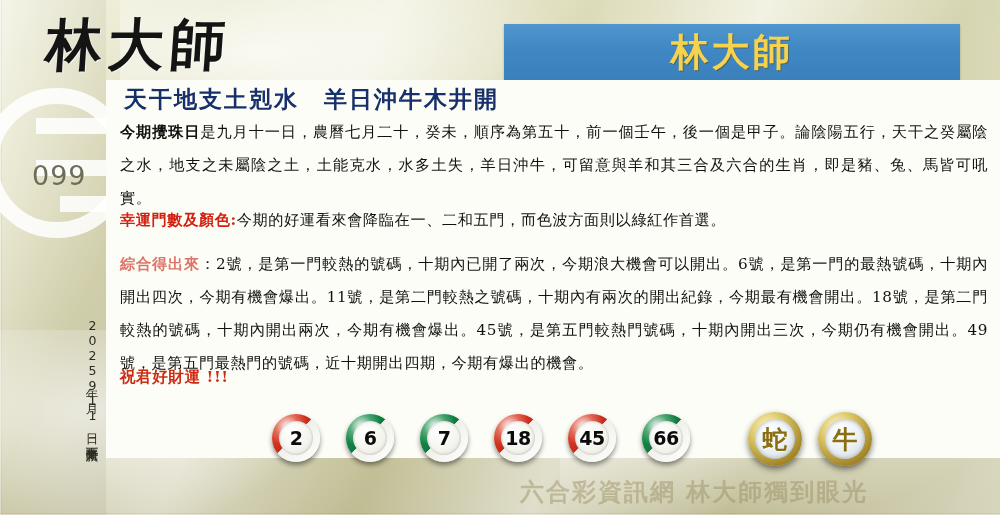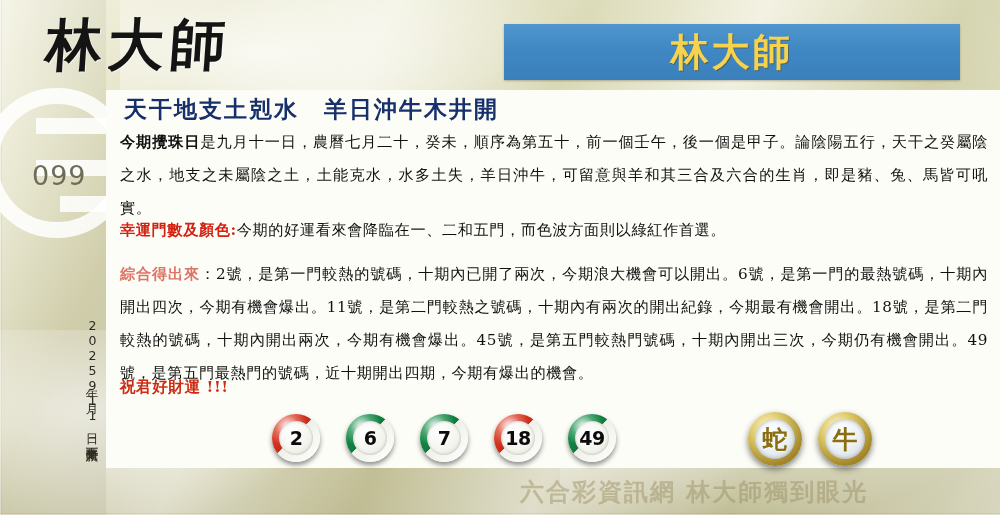--- a/index.html
+++ b/index.html
@@ -90,21 +90,21 @@
   #banner-text-2 {
     font-size: 38px; font-weight: bold;
     font-family: "DejaVu Sans", sans-serif;
     color: #ffffff;
     letter-spacing: 1px;
     text-shadow: 1px 1px 0 rgba(0,0,0,0.35);
   }
 
   
   #article {
-    position: absolute; left: 106px; top: 90px;
+    position: absolute; left: 106px; top: 80px;
     width: 894px; height: 378px;
     background: #fdfdf7;
     padding: 0;
     box-sizing: border-box;
   }
   #article-title {
     position: absolute; left: 18px; top: 4px;
     font-size: 23px; font-weight: bold;
     font-family: "DejaVu Serif", "Liberation Serif", serif;
     color: #17306b;
@@ -288,23 +288,28 @@
     <div class="ball green">
       <div class="ball-inner">
         <span class="ball-num">7</span>
       </div>
     </div>
     <div class="ball red">
       <div class="ball-inner">
         <span class="ball-num">18</span>
       </div>
     </div>
+    <div class="ball red">
+      <div class="ball-inner">
+        <span class="ball-num">45</span>
+      </div>
+    </div>
     <div class="ball green">
       <div class="ball-inner">
-        <span class="ball-num">49</span>
+        <span class="ball-num">66</span>
       </div>
     </div>
   </div>
 
   <div id="zodiacs">
     <div class="medal">
       <div class="medal-inner">
         <span class="medal-glyph">蛇</span>
       </div>
     </div>

